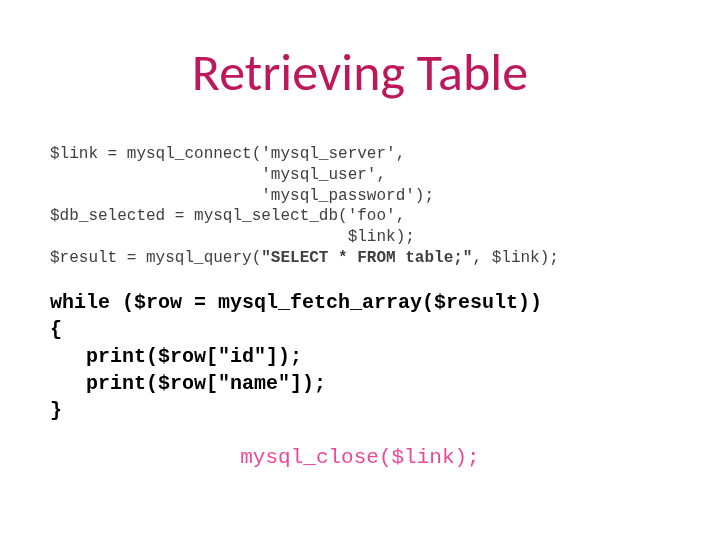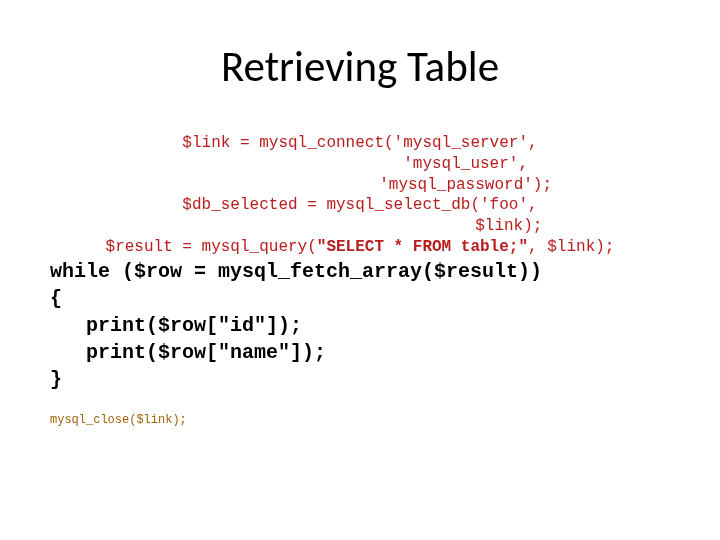--- a/index.html
+++ b/index.html
@@ -9,50 +9,51 @@
     }
     body {
       width: 720px;
       height: 540px;
       background: #ffffff;
       font-family: Calibri, Arial, sans-serif;
       padding: 30px 50px;
       overflow: hidden;
     }
     .slide-title {
-      font-size: 43px;
+      font-size: 52px;
       font-weight: 400;
       text-align: center;
-      color: #000000;
+      color: #be185d;
       margin-top: 10px;
       margin-bottom: 40px;
     }
     .code-block {
       font-family: "Courier New", Courier, monospace;
       font-size: 16px;
       line-height: 1.3;
-      color: #b91c1c;
+      color: #404040;
       white-space: pre;
-      text-align: center;
+      margin-bottom: 20px;
     }
     .while-block {
       font-family: "Courier New", Courier, monospace;
       font-size: 20px;
       font-weight: bold;
       line-height: 1.35;
       color: #000000;
       white-space: pre;
       margin-bottom: 20px;
     }
     .close-block {
       font-family: "Courier New", Courier, monospace;
-      font-size: 12px;
+      font-size: 21px;
       line-height: 1.3;
-      color: #a16207;
+      color: #ec4899;
       white-space: pre;
+      text-align: center;
     }
     .bold {
       font-weight: bold;
     }
   </style>
 </head>
 <body>
 
 <h1 class="slide-title">Retrieving Table</h1>
 

